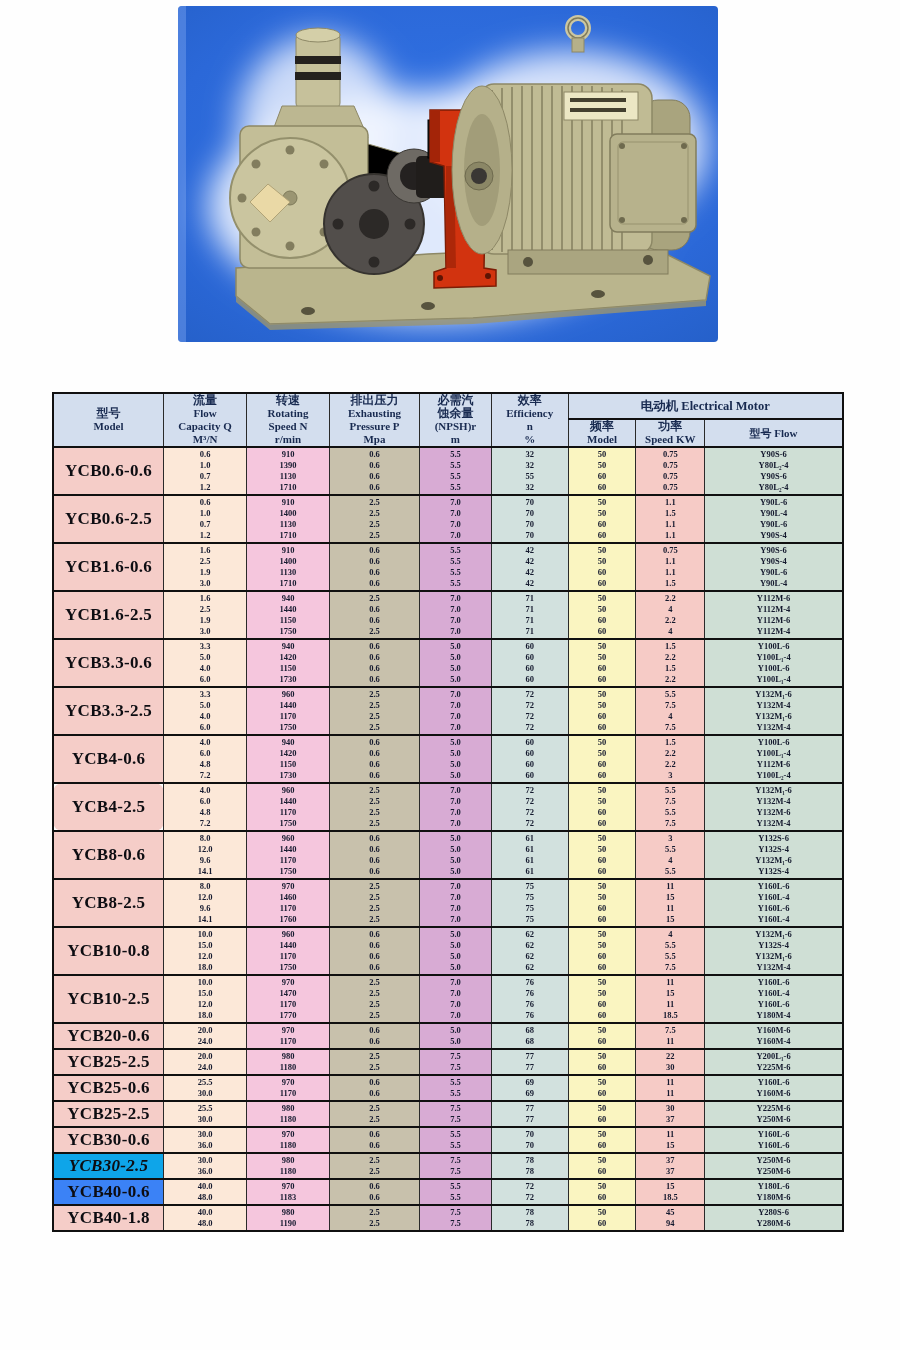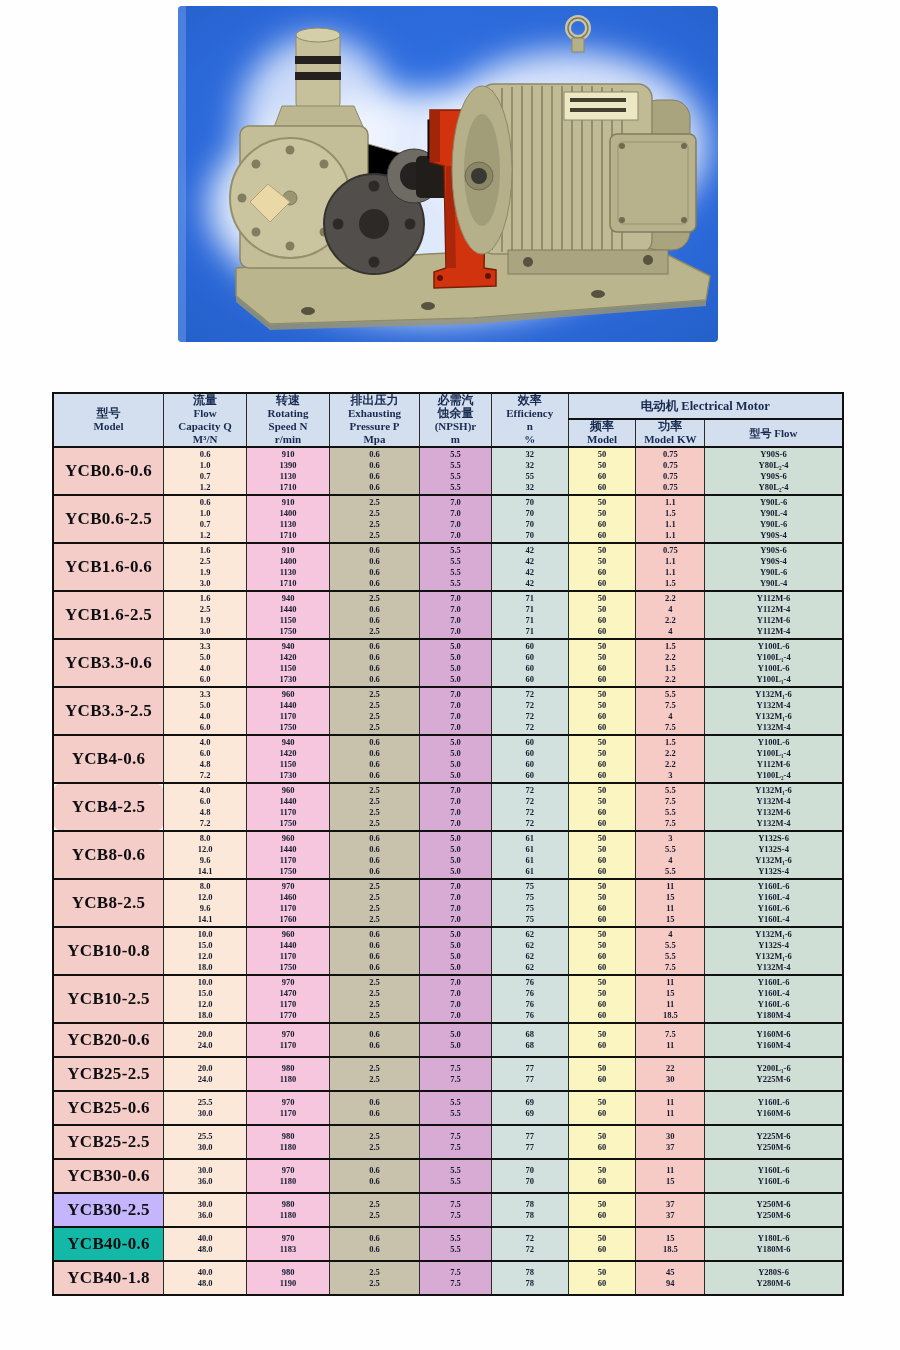--- a/index.html
+++ b/index.html
@@ -14,21 +14,21 @@
   table.spec th,table.spec td{border:1px solid #2a2a2a;margin:0;padding:0;text-align:center;vertical-align:middle;}
   thead th{background:#d3deee;color:#182a50;font-weight:bold;font-size:11px;line-height:13px;padding:2px 0;}
   thead .zh{font-size:12px;}
   thead tr.grp th{height:24px;}
   thead th.motor-group{font-size:12.5px;border-bottom:2px solid #101010;}
   thead{border-bottom:2px solid #101010;}
   tbody tr{border-top:2px solid #101010;}
   tbody th.model{font-size:17px;font-weight:bold;color:#0d0d12;letter-spacing:.3px;}
   tbody td{font-size:8.5px;line-height:11px;font-weight:bold;color:#14192e;white-space:pre-line;padding:1px 0;}
   tr.r4{height:48px;}
-  tr.r2{height:34px;}
+  tr.r2{height:26px;}
 </style>
 </head>
 <body>
 
 <div class="page">
 
   <div class="photo">
     <svg width="540" height="336" viewBox="0 0 540 336">
       <defs>
         <radialGradient id="bgGrad" cx="50%" cy="45%" r="75%">
@@ -218,21 +218,21 @@
         </th>
         <th colspan="3" class="motor-group">电动机  Electrical Motor</th>
       </tr>
       <tr>
         <th>
           <div class="zh">频率</div>
           <div>Model</div>
         </th>
         <th>
           <div class="zh">功率</div>
-          <div>Model KW</div>
+          <div>Speed KW</div>
         </th>
         <th>
           <div>型号 Flow</div>
         </th>
       </tr>
     </thead>
     <tbody>
         <tr class="r4">
           <th class="model" style="background: rgb(245, 205, 200);">YCB0.6-0.6</th>
           <td style="background: rgb(252, 232, 216);">0.6
@@ -742,40 +742,40 @@
           <td style="background: rgb(210, 225, 222);">70
 70</td>
           <td style="background: rgb(250, 245, 193);">50
 60</td>
           <td style="background: rgb(246, 203, 198);">11
 15</td>
           <td style="background: rgb(207, 223, 213);">Y160L-6
 Y160L-6</td>
         </tr>
         <tr class="r2">
-          <th class="model" style="background: #c4b5fd;">YCB30-2.5</th>
+          <th class="model" style="background: #0ea5e9; font-style: italic;">YCB30-2.5</th>
           <td style="background: rgb(252, 232, 216);">30.0
 36.0</td>
           <td style="background: rgb(245, 198, 221);">980
 1180</td>
           <td style="background: rgb(200, 193, 172);">2.5
 2.5</td>
           <td style="background: rgb(216, 171, 212);">7.5
 7.5</td>
           <td style="background: rgb(210, 225, 222);">78
 78</td>
           <td style="background: rgb(250, 245, 193);">50
 60</td>
           <td style="background: rgb(246, 203, 198);">37
 37</td>
           <td style="background: rgb(207, 223, 213);">Y250M-6
 Y250M-6</td>
         </tr>
         <tr class="r2">
-          <th class="model" style="background: #14b8a6;">YCB40-0.6</th>
+          <th class="model" style="background: #3b82f6;">YCB40-0.6</th>
           <td style="background: rgb(252, 232, 216);">40.0
 48.0</td>
           <td style="background: rgb(245, 198, 221);">970
 1183</td>
           <td style="background: rgb(200, 193, 172);">0.6
 0.6</td>
           <td style="background: rgb(216, 171, 212);">5.5
 5.5</td>
           <td style="background: rgb(210, 225, 222);">72
 72</td>

